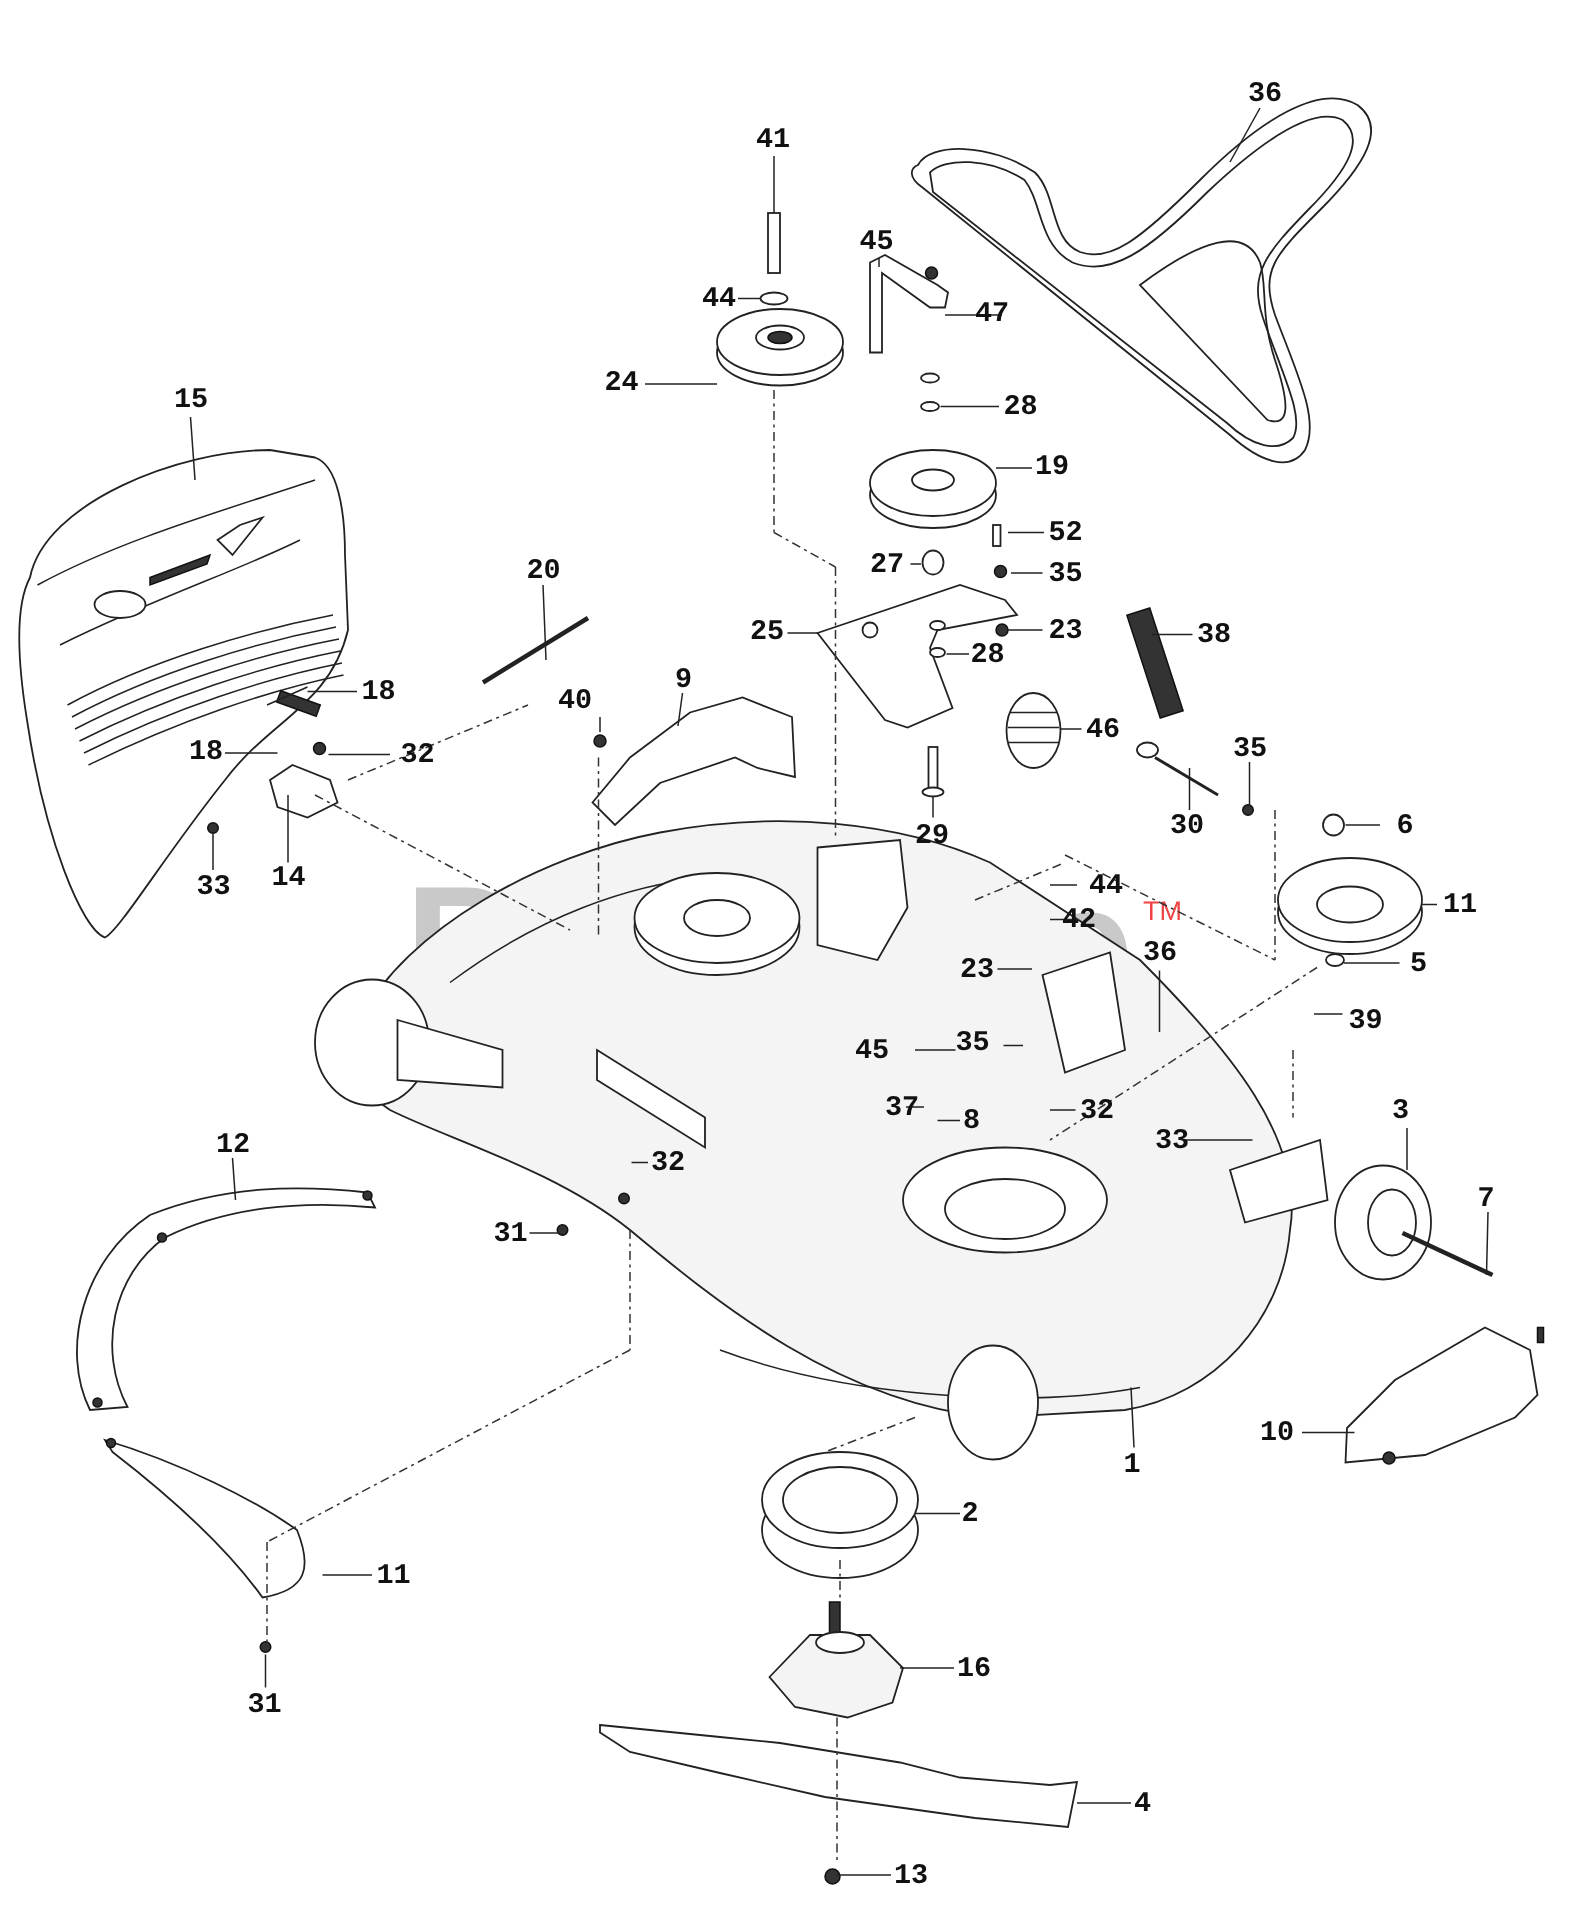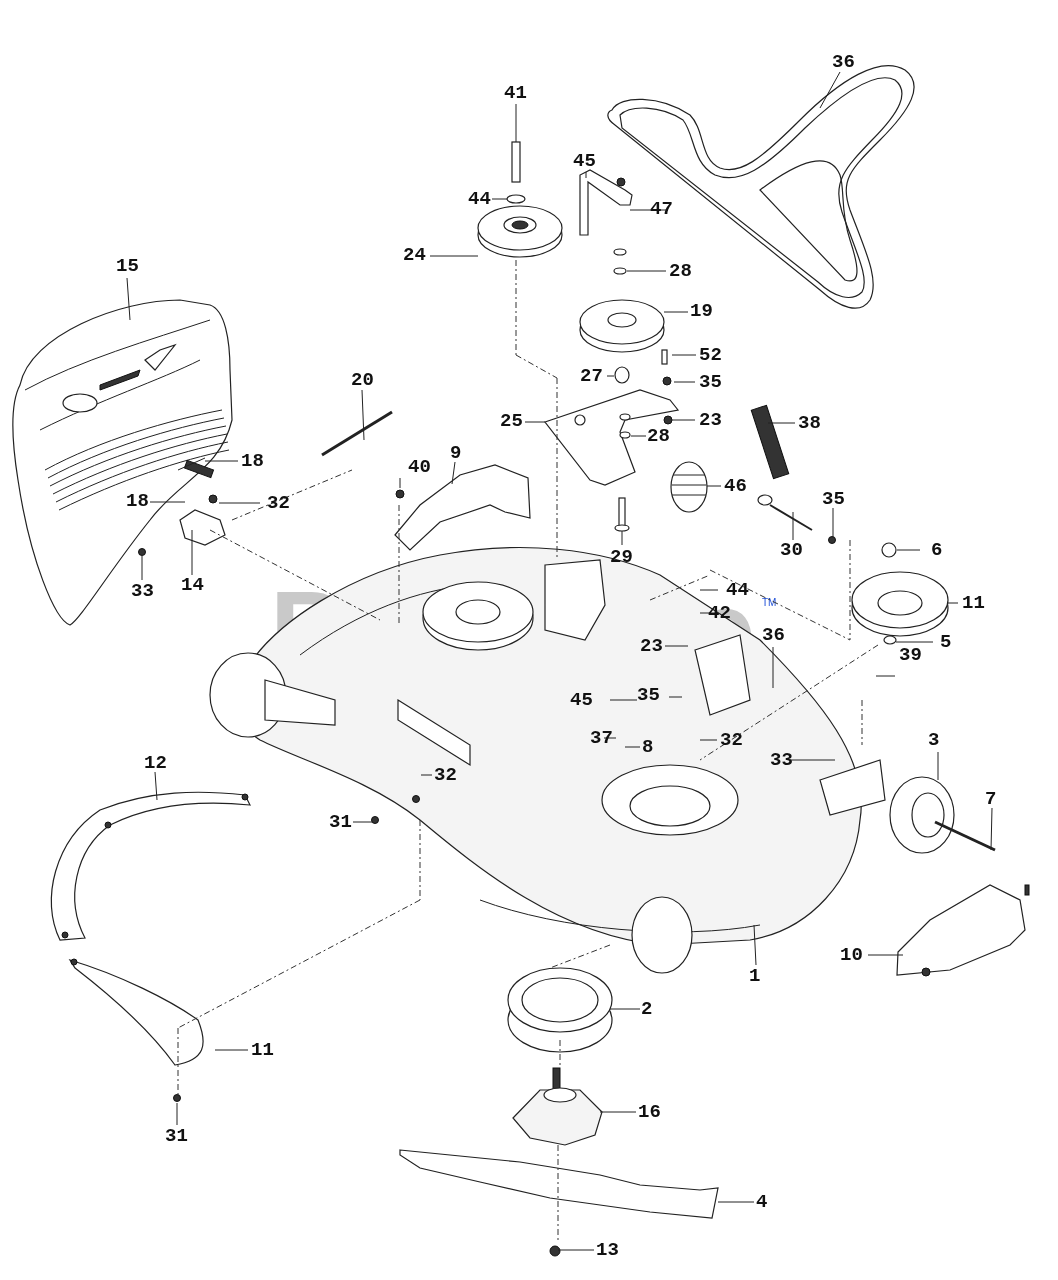--- a/index.html
+++ b/index.html
@@ -1,20 +1,20 @@
 <!DOCTYPE html>
 <html><head>
 <meta charset="utf-8">
 <style>
   html,body{margin:0;padding:0;background:#fff;}
   body{width:1058px;height:1280px;position:relative;overflow:hidden;font-family:"Liberation Sans",sans-serif;}
   #stage{position:absolute;left:0;top:0;width:1058px;height:1280px;}
   .callout{position:absolute;font-family:Liberation Mono, monospace;font-weight:bold;font-size:19px;color:#111;line-height:1;white-space:nowrap;}
   .watermark{position:absolute;left:270px;top:575px;font-family:"Liberation Sans",sans-serif;font-weight:bold;font-size:110px;color:#c9c9c9;letter-spacing:-2px;line-height:1;}
-  .tm{position:absolute;left:762px;top:597px;font-family:"Liberation Sans",sans-serif;font-size:10px;color:#1d4ed8;}
+  .tm{position:absolute;left:762px;top:597px;font-family:"Liberation Sans",sans-serif;font-size:18px;color:#ef4444;}
   svg{position:absolute;left:0;top:0;}
   .part{fill:#fff;stroke:#222;stroke-width:1.2;}
   .part-g{fill:#f4f4f4;stroke:#222;stroke-width:1.2;}
   .dark{fill:#333;stroke:#111;stroke-width:1;}
   .lead{stroke:#222;stroke-width:1;fill:none;}
   .dash{stroke:#333;stroke-width:1;fill:none;stroke-dasharray:6 3 2 3;}
   .belt{fill:none;stroke:#222;stroke-width:1.2;}
 </style>
 </head>
 <body>
@@ -271,39 +271,39 @@
   <div class="callout" style="left:699px;top:346px">52</div>
   <div class="callout" style="left:580px;top:367px">27</div>
   <div class="callout" style="left:699px;top:373px">35</div>
   <div class="callout" style="left:351px;top:371px">20</div>
   <div class="callout" style="left:500px;top:412px">25</div>
   <div class="callout" style="left:699px;top:411px">23</div>
   <div class="callout" style="left:798px;top:414px">38</div>
   <div class="callout" style="left:647px;top:427px">28</div>
   <div class="callout" style="left:241px;top:452px">18</div>
   <div class="callout" style="left:450px;top:444px">9</div>
-  <div class="callout" style="left:408px;top:458px">40</div>
+  <div class="callout" style="left:372px;top:458px">40</div>
   <div class="callout" style="left:724px;top:477px">46</div>
   <div class="callout" style="left:126px;top:492px">18</div>
   <div class="callout" style="left:267px;top:494px">32</div>
   <div class="callout" style="left:822px;top:490px">35</div>
   <div class="callout" style="left:131px;top:582px">33</div>
   <div class="callout" style="left:181px;top:576px">14</div>
   <div class="callout" style="left:610px;top:548px">29</div>
   <div class="callout" style="left:780px;top:541px">30</div>
   <div class="callout" style="left:931px;top:541px">6</div>
   <div class="callout" style="left:726px;top:581px">44</div>
   <div class="callout" style="left:708px;top:604px">42</div>
   <div class="callout" style="left:962px;top:594px">11</div>
   <div class="callout" style="left:762px;top:626px">36</div>
   <div class="callout" style="left:640px;top:637px">23</div>
   <div class="callout" style="left:940px;top:633px">5</div>
   <div class="callout" style="left:570px;top:691px">45</div>
   <div class="callout" style="left:637px;top:686px">35</div>
-  <div class="callout" style="left:899px;top:646px">39</div>
+  <div class="callout" style="left:899px;top:671px">39</div>
   <div class="callout" style="left:590px;top:729px">37</div>
   <div class="callout" style="left:642px;top:738px">8</div>
   <div class="callout" style="left:720px;top:731px">32</div>
   <div class="callout" style="left:770px;top:751px">33</div>
   <div class="callout" style="left:928px;top:731px">3</div>
   <div class="callout" style="left:144px;top:754px">12</div>
   <div class="callout" style="left:434px;top:766px">32</div>
   <div class="callout" style="left:329px;top:813px">31</div>
   <div class="callout" style="left:985px;top:790px">7</div>
   <div class="callout" style="left:840px;top:946px">10</div>

